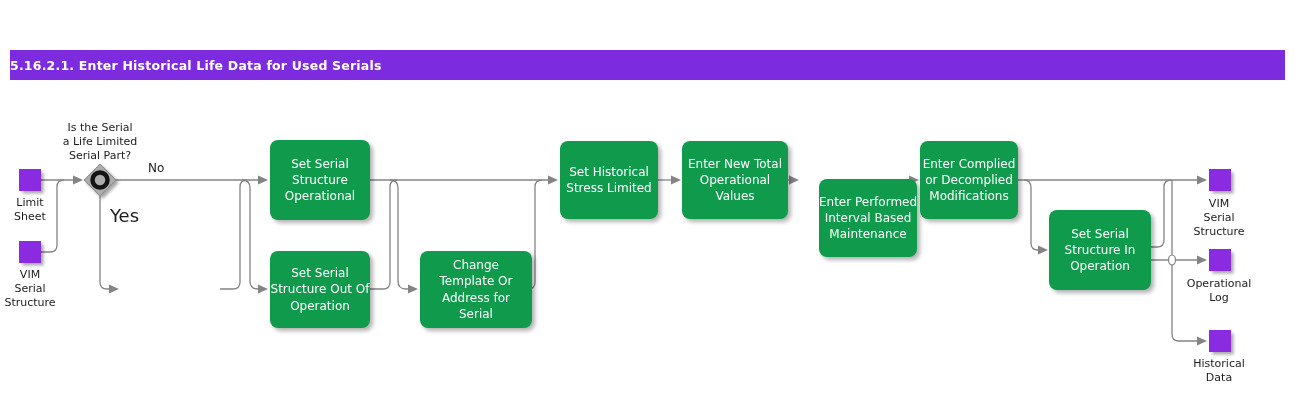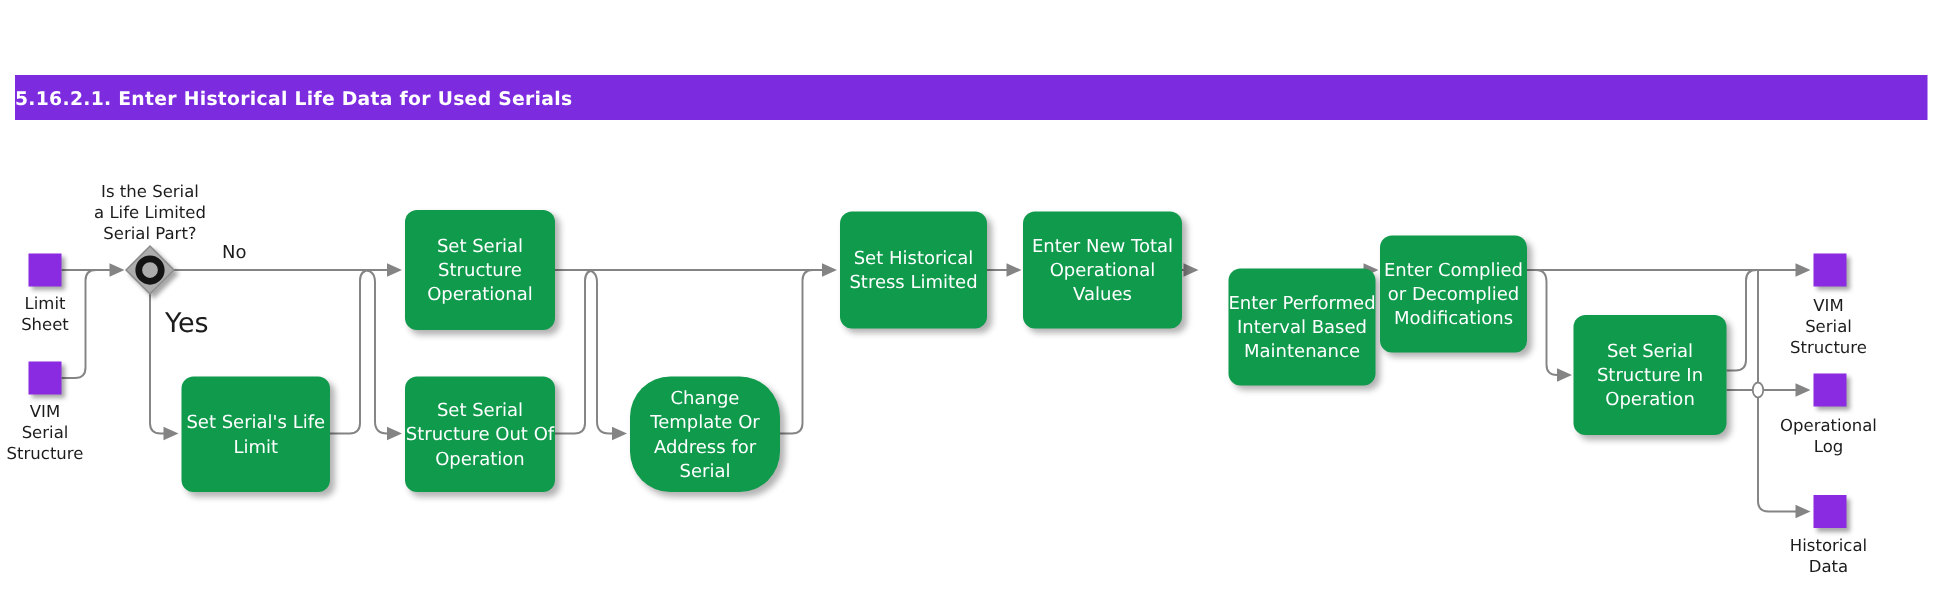--- a/index.html
+++ b/index.html
@@ -26,25 +26,25 @@
   .act{
     position:absolute;border-radius:8px;background:var(--activity,#0F9A4C);
     box-shadow:3px 3px 4px rgba(0,0,0,.30);
     display:flex;align-items:center;justify-content:center;text-align:center;
     color:#ffffff;font-size:12px;line-height:1.34;
   }
   .act span{white-space:pre;}
   .n-operational    {left:270px;top:140px;width:100px;height:80px;}
   .n-lifelimit      {left:121px;top:251px;width:99px;height:77px;}
   .n-outofop        {left:270px;top:251px;width:100px;height:77px;}
-  .n-changetemplate {left:420px;top:251px;width:100px;height:77px;border-radius:27px;}
+  .n-changetemplate {left:420px;top:251px;width:112px;height:77px;}
   .n-stress         {left:560px;top:141px;width:98px;height:78px;}
   .n-newtotal       {left:682px;top:141px;width:106px;height:78px;}
   .n-interval       {left:819px;top:141px;width:98px;height:78px;margin-top:38px;}
-  .n-complied       {left:920px;top:141px;width:98px;height:78px;margin-top:16px;}
+  .n-complied       {left:920px;top:141px;width:98px;height:78px;}
   .n-inop           {left:1049px;top:210px;width:102px;height:80px;}
   
   .sq{
     position:absolute;width:22px;height:22px;background:var(--datastore,#8A2BE2);
     box-shadow:2.5px 2.5px 3px rgba(0,0,0,.35);
   }
   .sq-disk    {left:19px;top:169px;}
   .sq-vimL    {left:19px;top:241px;}
   .sq-vimR    {left:1209px;top:169px;}
   .sq-oplog   {left:1209px;top:249px;}
@@ -141,24 +141,20 @@
       <polygon class="diamond" points="84,180 100,164 116,180 100,196"></polygon>
     </g>
     <circle class="ring" cx="100" cy="180" r="7.5"></circle>
   </svg>
 
   <div class="act n-operational">
     <span>Set Serial
 Structure
 Operational</span>
   </div>
-  <div class="act n-lifelimit">
-    <span>Set Serial's Life
-Limit</span>
-  </div>
   <div class="act n-outofop">
     <span>Set Serial
 Structure Out Of
 Operation</span>
   </div>
   <div class="act n-changetemplate">
     <span>Change
 Template Or
 Address for
 Serial</span>

